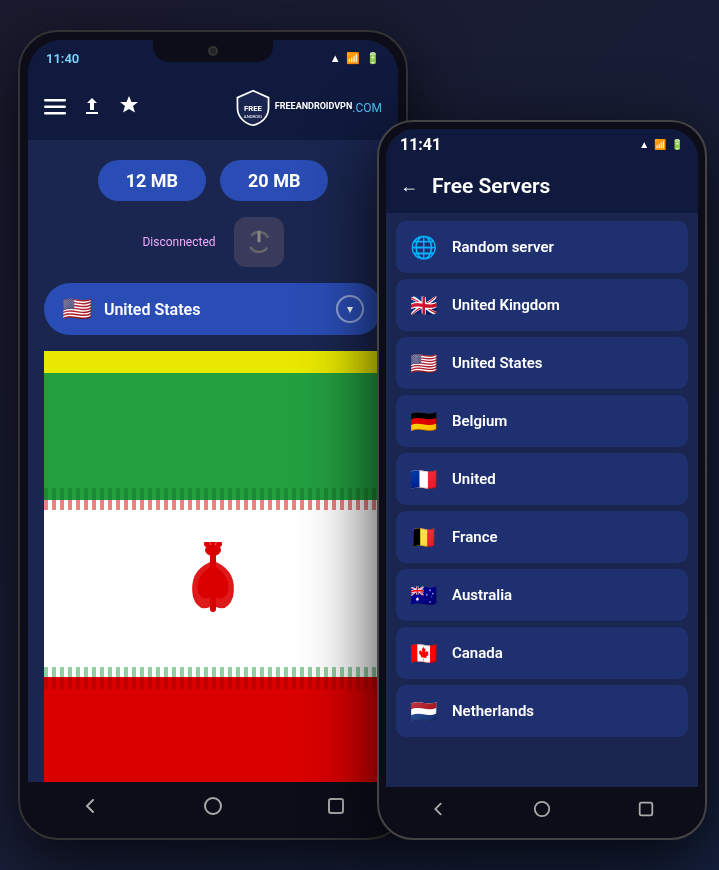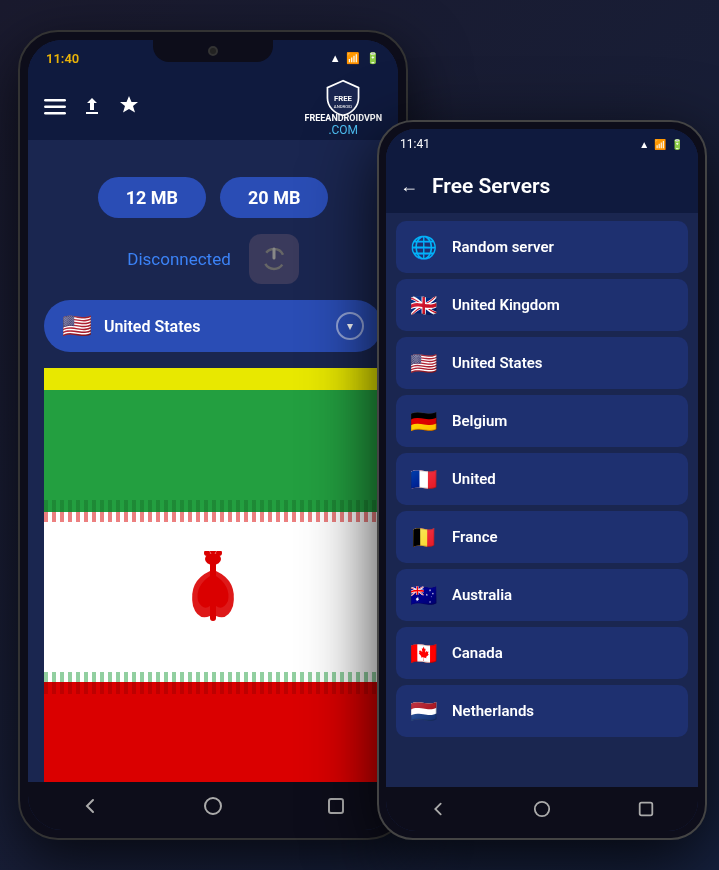--- a/index.html
+++ b/index.html
@@ -49,21 +49,21 @@
     .statusbar1 {
       background: #0f1a3e;
       height: 36px;
       display: flex;
       align-items: center;
       padding: 0 18px;
       justify-content: space-between;
       flex-shrink: 0;
     }
     .statusbar1 .time {
-      color: #eab308;
+      color: #7dd3fc;
       font-size: 13px;
       font-weight: 600;
     }
     .statusbar1 .icons {
       display: flex;
       align-items: center;
       gap: 6px;
     }
     .statusbar1 .icons span {
       color: white;
@@ -81,21 +81,20 @@
       flex-shrink: 0;
     }
     .header1-icon {
       color: white;
       font-size: 18px;
       cursor: pointer;
     }
     .header1-logo {
       margin-left: auto;
       display: flex;
-      flex-direction: column;
       align-items: center;
     }
     .logo-shield {
       width: 44px;
       height: 38px;
     }
 
     
     .content1 {
       flex: 1;
@@ -114,35 +113,34 @@
       justify-content: center;
     }
 
     .data-pill {
       background: #2a4db5;
       border-radius: 24px;
       padding: 10px 28px;
       color: white;
       font-weight: 700;
       font-size: 18px;
-      margin-top: 17px;
     }
 
     .disconnected-row {
       display: flex;
       align-items: center;
       gap: 18px;
       width: 100%;
       justify-content: center;
       padding: 4px 0;
     }
 
     .disconnected-label {
-      color: #3b82f6;
-      font-size: 17px;
+      color: #f0abfc;
+      font-size: 12px;
     }
 
     .power-btn {
       width: 50px;
       height: 50px;
       border-radius: 12px;
       background: #3a3a5c;
       display: flex;
       align-items: center;
       justify-content: center;
@@ -265,22 +263,22 @@
       background: #0f1a3e;
       height: 30px;
       display: flex;
       align-items: center;
       padding: 0 14px;
       justify-content: space-between;
       flex-shrink: 0;
     }
     .statusbar2 .time {
       color: white;
-      font-size: 12px;
-      font-weight: 400;
+      font-size: 16px;
+      font-weight: 700;
     }
     .statusbar2 .icons {
       display: flex;
       align-items: center;
       gap: 5px;
       color: white;
       font-size: 10px;
     }
 
     

